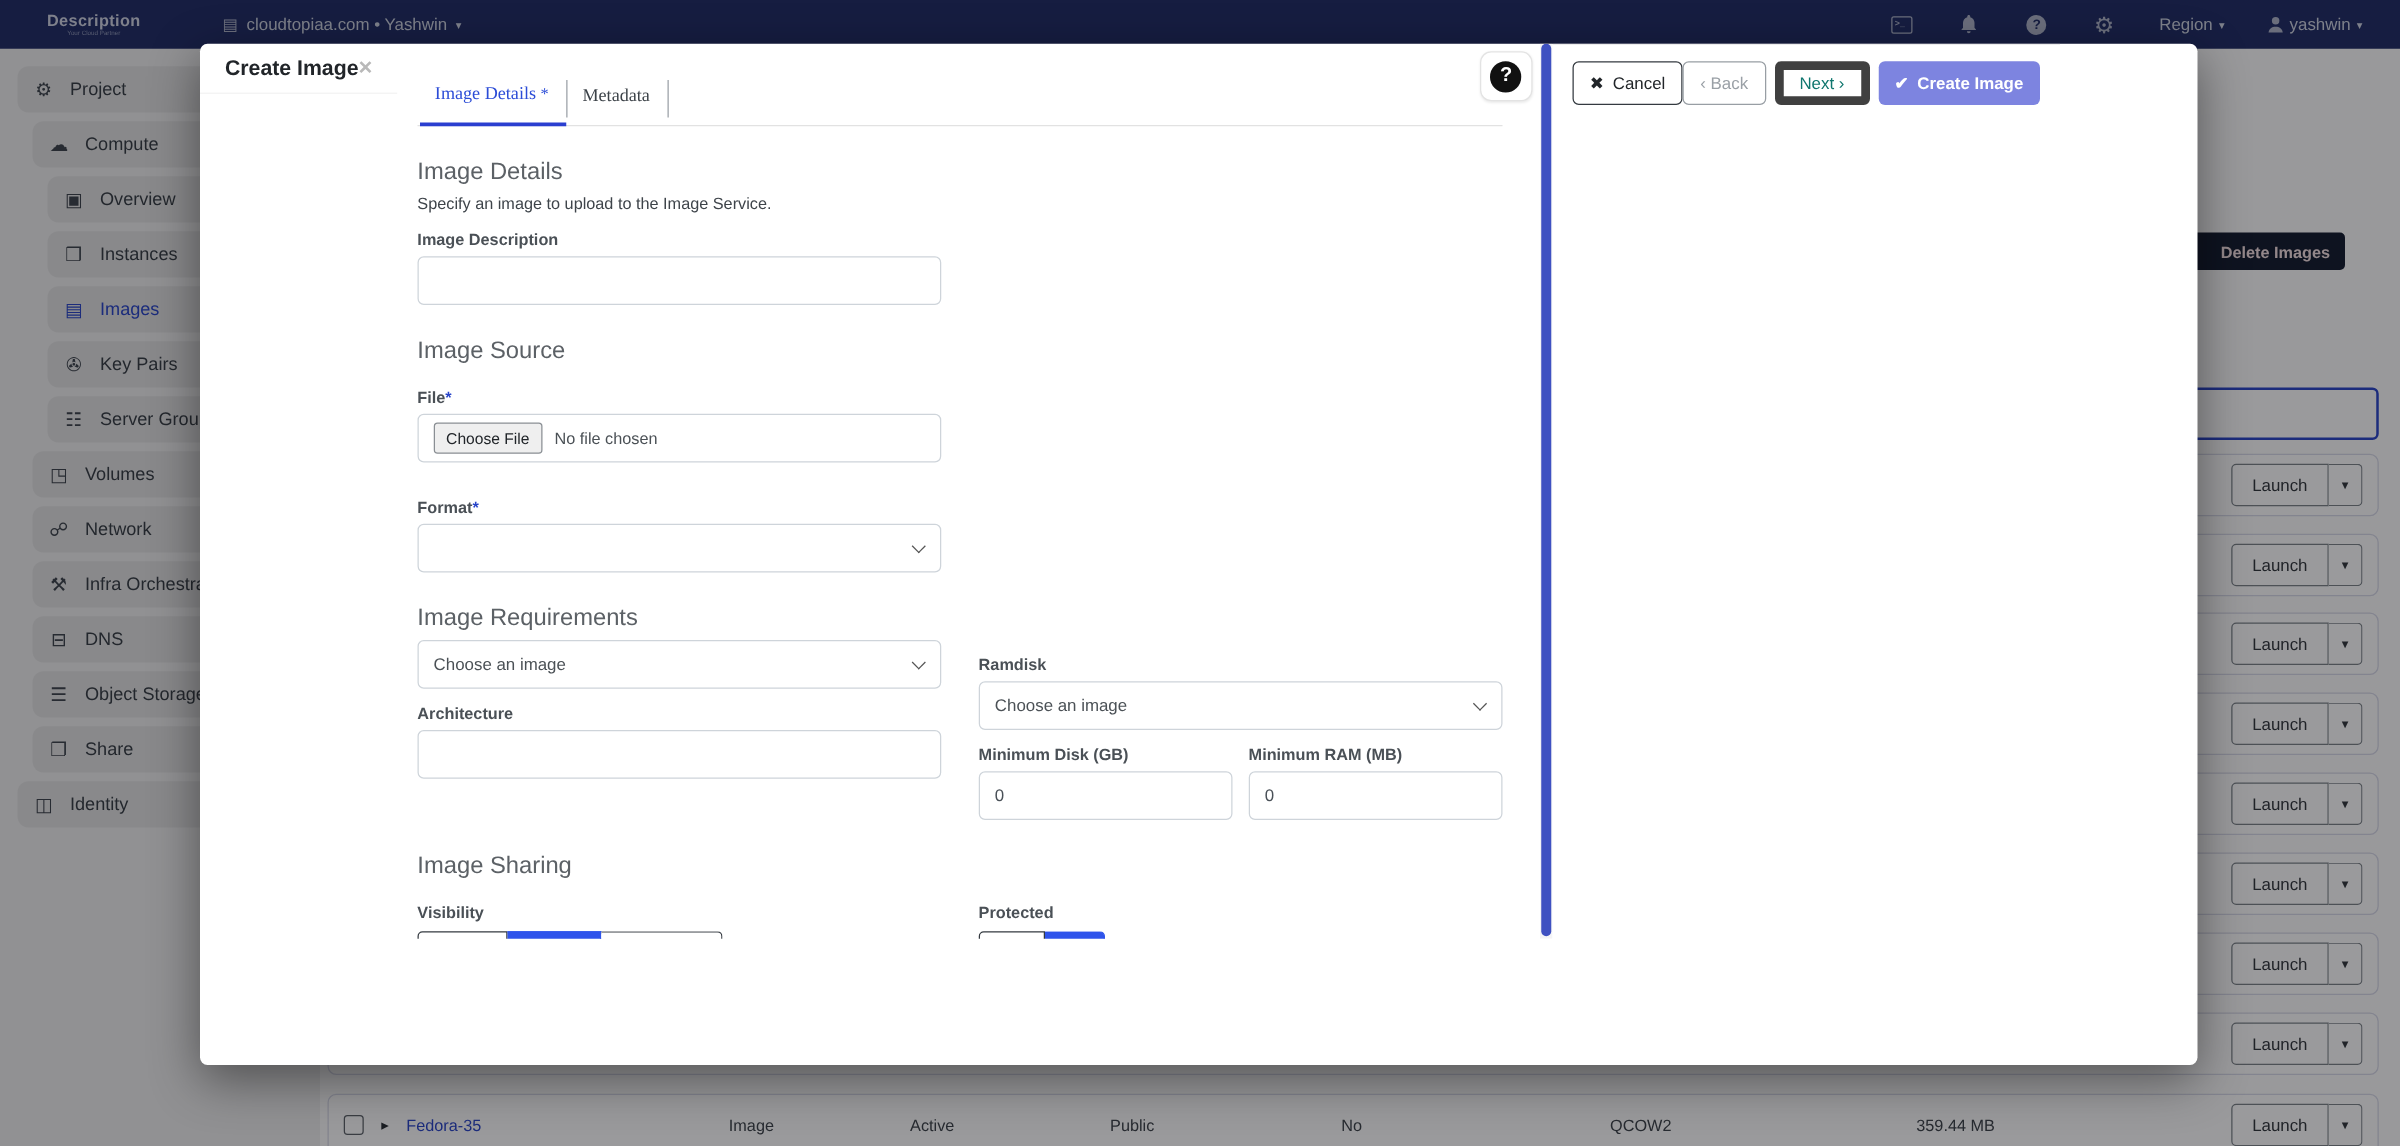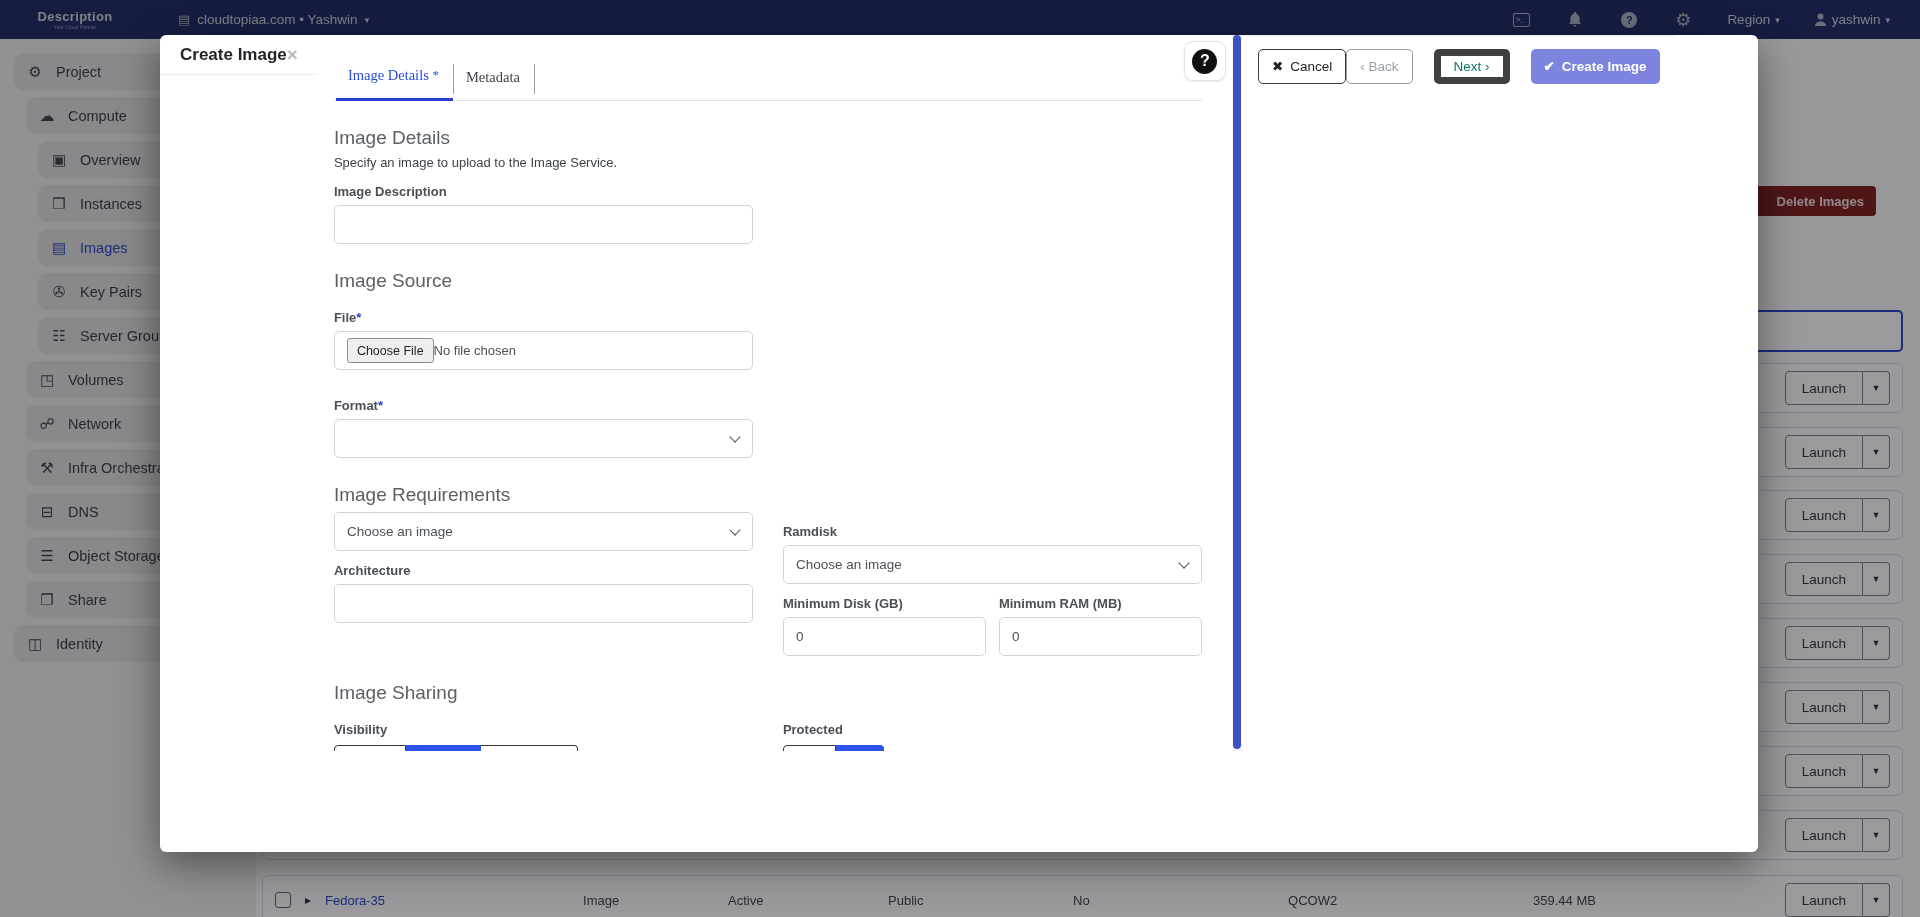--- a/index.html
+++ b/index.html
@@ -34,21 +34,21 @@
     gap:12px; padding:0 12px; margin-bottom:7px; font-size:14.5px; color:#333a41; width:230px;}
   .side-item .sicon{ font-size:15px; color:#3a4149; width:18px; text-align:center;}
   .side-item.lvl1{ margin-left:12px; width:218px;}
   .side-item.lvl2{ margin-left:24px; width:206px;}
   .side-item.active{ color:#2643c8; }
   .side-item.active .sicon{ color:#2643c8; }
 
   
   .main{ position:absolute; left:256px; top:39px; right:0; bottom:0; background:#fdfdfd;}
   .delete-btn{ position:absolute; top:147px; right:44px; height:30px; padding:0 12px; border-radius:4px;
-    background:#7f1d1d; color:#f3dfe0; font-size:13px; font-weight:bold; display:flex; align-items:center; gap:22px; border:none;}
+    background:#0f172a; color:#f3dfe0; font-size:13px; font-weight:bold; display:flex; align-items:center; gap:22px; border:none;}
   .search-bar{ position:absolute; top:271px; left:6px; right:17px; height:42px; border:2px solid #2743c9;
     border-radius:5px; background:#fff;}
   .row-card{ position:absolute; left:6px; right:17px; height:50px; background:#fff;
     border:1px solid #d7d9e8; border-radius:7px; display:flex; align-items:center; padding:0 12px;}
   .launch-wrap{ margin-left:auto; display:flex;}
   .launch-btn{ height:34px; padding:0 16px; background:#fff; border:1px solid #7a8187; color:#2e3338;
     font-size:13.5px; display:flex; align-items:center; border-radius:4px 0 0 4px;}
   .launch-caret{ width:27px; height:34px; border:1px solid #7a8187; border-left:none; border-radius:0 4px 4px 0;
     display:flex; align-items:center; justify-content:center; font-size:9px; color:#2e3338; background:#fff;}
   .fed-row{ display:flex; align-items:center; gap:0;}
@@ -88,39 +88,39 @@
   .sec-sub{ font-size:13px; color:#3e444a; margin-bottom:2px;}
   .grid2{ display:grid; grid-template-columns:1fr 1fr; column-gap:30px;}
   .fld-label{ display:block; font-size:13px; font-weight:bold; color:var(--label); margin:12px 0 6px 0;}
   .fld-label .req{ color:#2743c9; }
   .inp{ width:100%; height:39px; border:1px solid var(--input-border); border-radius:5px; background:#fff;
     font-size:13.5px; color:#495057; padding:0 12px; font-family:"Liberation Sans",sans-serif;}
   .sel{ position:relative;}
   .sel .inp{ display:flex; align-items:center; color:#4b5156;}
   .sel-chev{ position:absolute; right:14px; top:14px; width:8px; height:8px; border-right:1.8px solid #555;
     border-bottom:1.8px solid #555; transform:rotate(45deg);}
-  .file-inp{ display:flex; align-items:center; }
+  .file-inp{ display:flex; align-items:center; gap:10px;}
   .file-btn{ height:25px; border:1px solid #8a8f94; border-radius:3px; background:#efefef;
     font-size:12.5px; color:#212529; padding:0 9px; display:flex; align-items:center;}
   .file-note{ font-size:13px; color:#4b5156;}
   .spacer-fmt{ height:16px;}
 
   .btn-group{ display:inline-flex; margin-top:2px;}
   .bg-btn{ height:34px; padding:0 15px; border:1px solid #343a40; font-size:13px; color:#212529;
     background:#fff; display:flex; align-items:center;}
   .bg-btn:first-child{ border-radius:4px 0 0 4px;}
   .bg-btn:last-child{ border-radius:0 4px 4px 0;}
   .bg-btn + .bg-btn{ border-left:none;}
   .bg-btn.on{ background:var(--btn-blue); border-color:var(--btn-blue); color:#fff; font-weight:bold;}
 
   .m-footer{ height:61px; border-top:1px solid #ececec; display:flex; align-items:center; padding:0 16px;
     border-radius:0 0 6px 6px; background:#fff;}
   .f-btn{ height:35px; border-radius:5px; font-size:13.5px; display:flex; align-items:center; gap:7px; padding:0 13px;}
   .cancel-btn{ border:1px solid #343a40; background:#fff; color:#212529;}
-  .f-right{ margin-left:auto; display:flex; gap:21px;}
+  .f-right{ margin-left:auto; display:flex; gap:7px;}
   .back-btn{ border:1px solid #989ea4; background:#fff; color:#9aa0a6;}
   .next-btn{ border:7px solid #404040; background:#fff; color:#0f766e;}
   .create-btn{ border:none; background:var(--create); color:#fff; font-weight:bold;}
 </style>
 </head>
 <body>
 
 <div class="navbar">
   <div class="brand">
     <div class="b1">Description</div>

